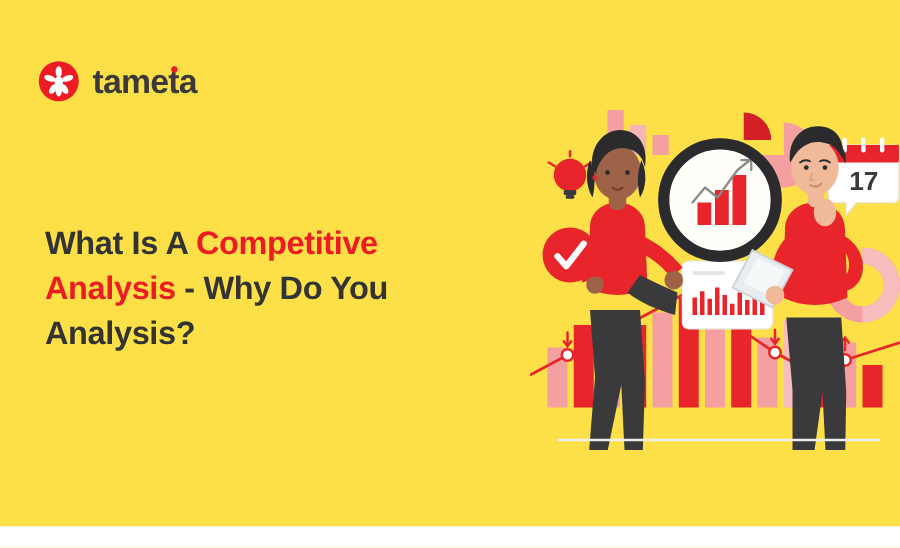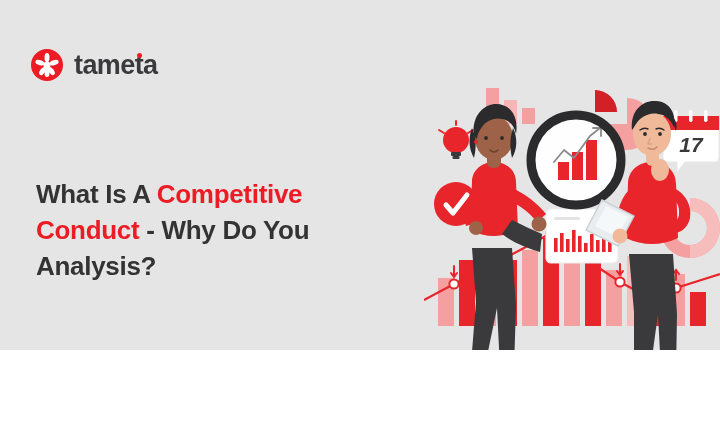--- a/index.html
+++ b/index.html
@@ -10,22 +10,22 @@
   body {
     width: 720px;
     height: 438px;
     overflow: hidden;
     font-family: "Liberation Sans", sans-serif;
     position: relative;
   }
   .page {
     position: relative;
     width: 720px;
-    height: 350px;
-    background: #e5e5e5;
+    height: 421px;
+    background: #fde047;
     overflow: hidden;
   }
 
   
   .logo {
     position: absolute;
     left: 30px;
     top: 48px;
     display: flex;
     align-items: center;
@@ -71,21 +71,20 @@
   .hl-red { color: #ED1C24; }
   .hl-dark { color: #333333; }
 
   
   .illustration {
     position: absolute;
     left: 424px;
     top: 78px;
     width: 296px;
     height: 282px;
-    font-style: italic;
   }
   .illustration svg { display: block; }
 </style>
 </head>
 <body>
 
 <div class="page">
 
   <div class="logo">
     <div class="logo-mark">
@@ -103,21 +102,21 @@
       </svg>
     </div>
     <div class="logo-text">
       <span>tameta</span>
       <span class="logo-dot"></span>
     </div>
   </div>
 
   <h1 class="headline">
     <span class="hl-dark">What Is A </span><span class="hl-red">Competitive</span><br>
-    <span class="hl-red">Conduct</span><span class="hl-dark"> - Why Do You</span><br>
+    <span class="hl-red">Analysis</span><span class="hl-dark"> - Why Do You</span><br>
     <span class="hl-dark">Analysis?</span>
   </h1>
 
   <div class="illustration">
     <svg width="296" height="282" viewBox="0 0 296 282" aria-hidden="true">
 
       <g>
         <rect x="62" y="10" width="13" height="36" fill="#F5A0A0"></rect>
         <rect x="80" y="22" width="13" height="24" fill="#F7B6B6"></rect>
         <rect x="98" y="30" width="13" height="16" fill="#F5A0A0"></rect>

